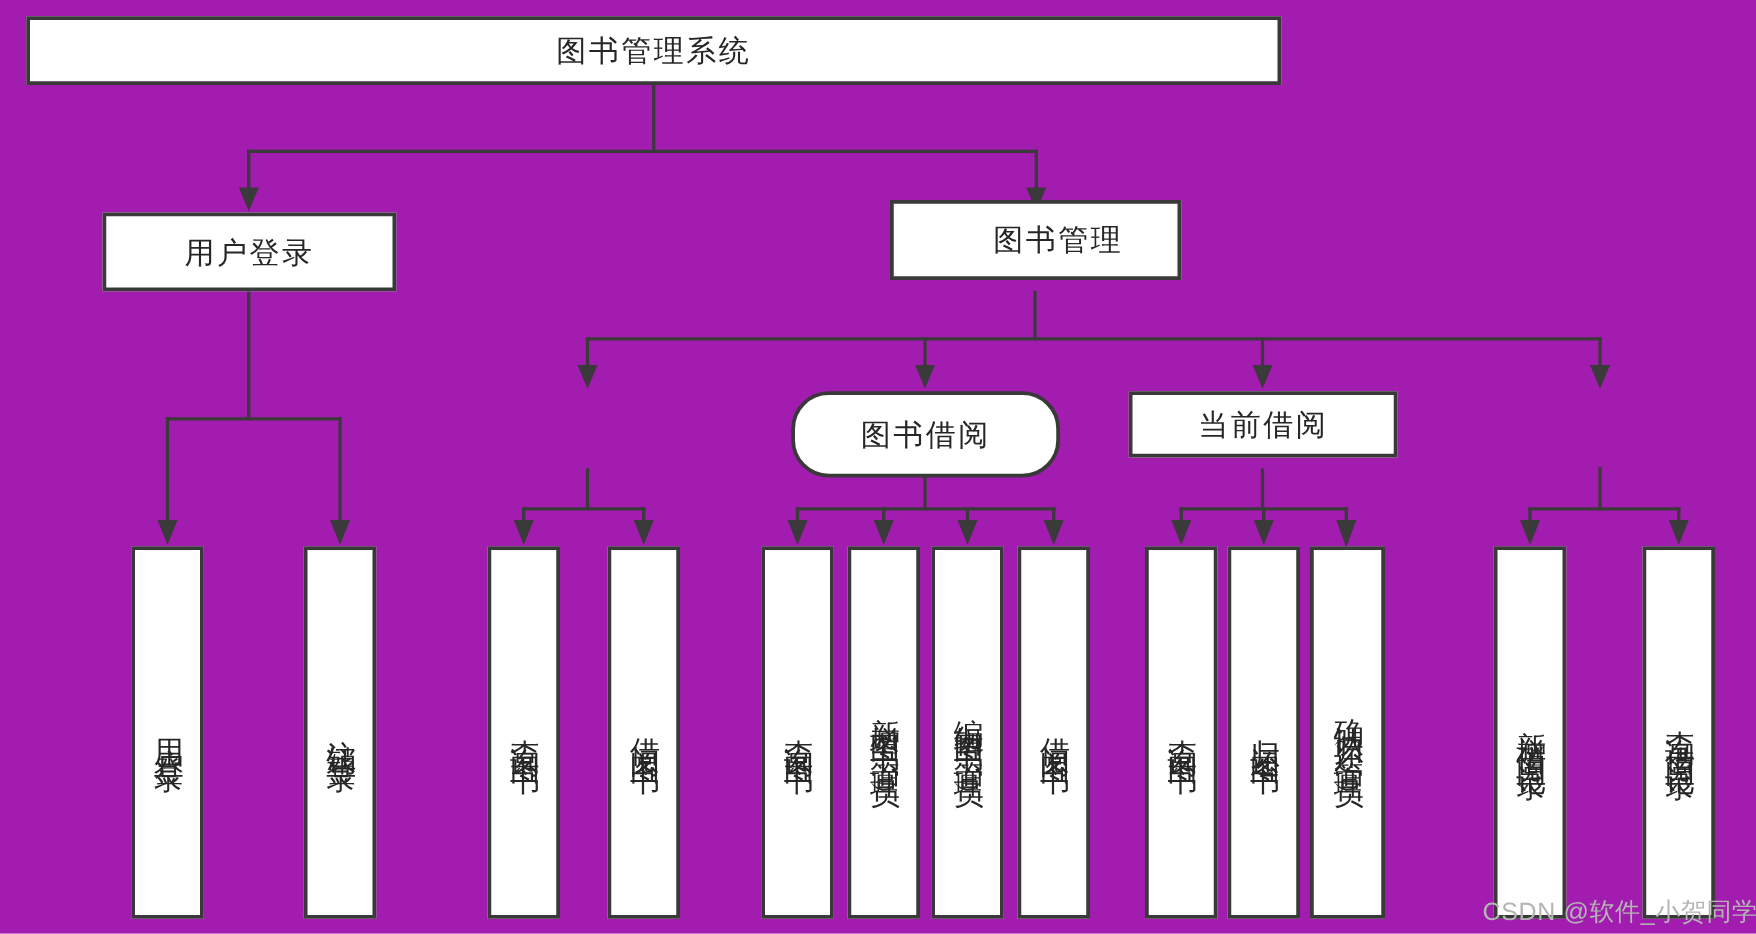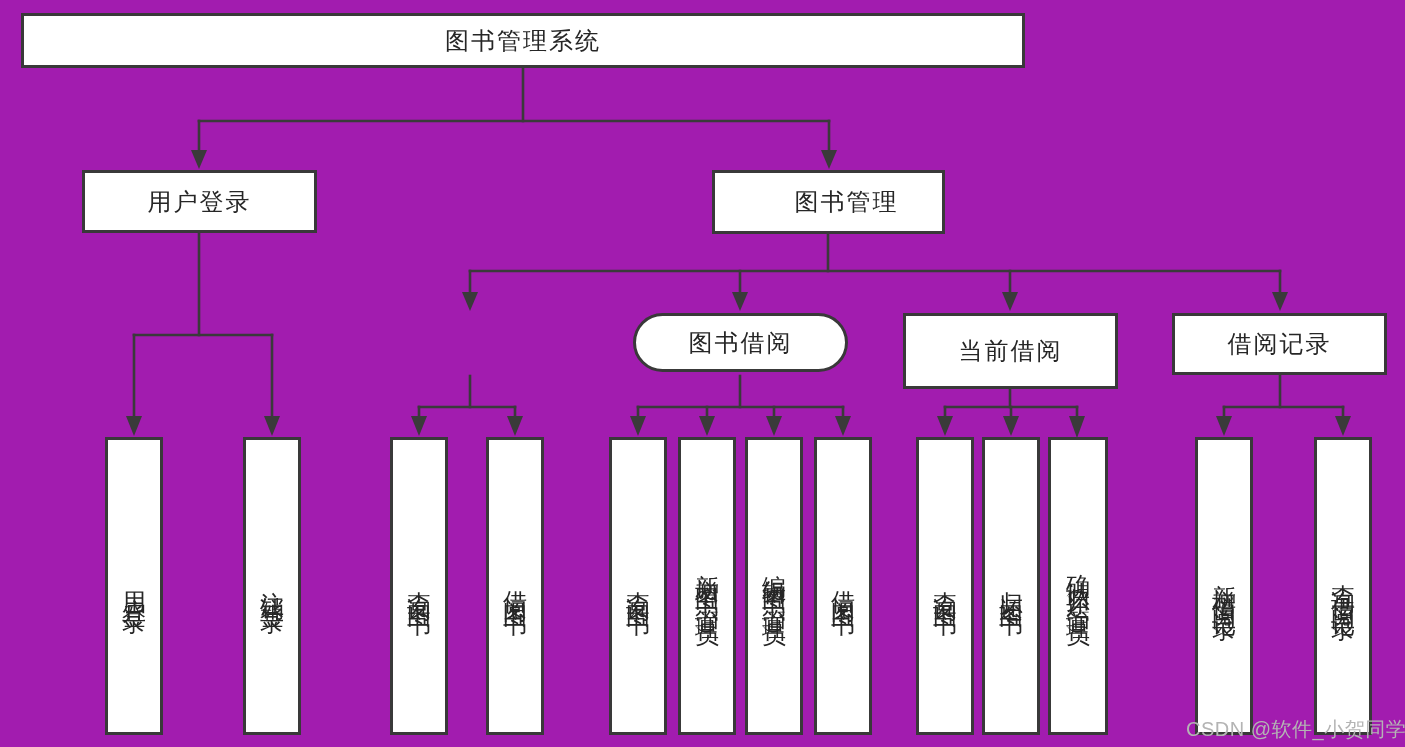--- a/index.html
+++ b/index.html
@@ -128,25 +128,24 @@
     <line x1="1224" y1="407" x2="1343" y2="407"></line>
     <line x1="1224" y1="407" x2="1224" y2="419"></line>
     <polygon points="1216,416 1232,416 1224,436"></polygon>
     <line x1="1343" y1="407" x2="1343" y2="419"></line>
     <polygon points="1335,416 1351,416 1343,436"></polygon>
   </svg>
 
   <div class="hbox" style="left:21px; top:13px; width:1004px; height:55px;">图书管理系统</div>
 
   <div class="hbox" style="left:82px; top:170px; width:235px; height:63px;">用户登录</div>
-  <div class="hbox" style="left:712px; top:170px; width:233px; height:64px;padding-left:36px;">图书管理</div>
+  <div class="hbox" style="left:712px; top:160px; width:233px; height:64px;padding-left:36px;">图书管理</div>
 
-  <div class="hbox" style="left:633px; top:313px; width:215px; height:59px;border-radius:30px;">图书借阅</div>
-  <div class="hbox" style="left:903px; top:313px; width:215px; height:76px;">当前借阅</div>
-  <div class="hbox" style="left:1172px; top:313px; width:215px; height:62px;">借阅记录</div>
+  <div class="hbox" style="left:633px; top:313px; width:215px; height:69px;border-radius:30px;">图书借阅</div>
+  <div class="hbox" style="left:903px; top:313px; width:215px; height:53px;">当前借阅</div>
 
   <div class="vbox" style="left:105px;">
     <span class="vtext">用户登录</span>
   </div>
   <div class="vbox" style="left:243px;">
     <span class="vtext">注销登录</span>
   </div>
 
   <div class="vbox" style="left:390px;">
     <span class="vtext">查询图书</span>

